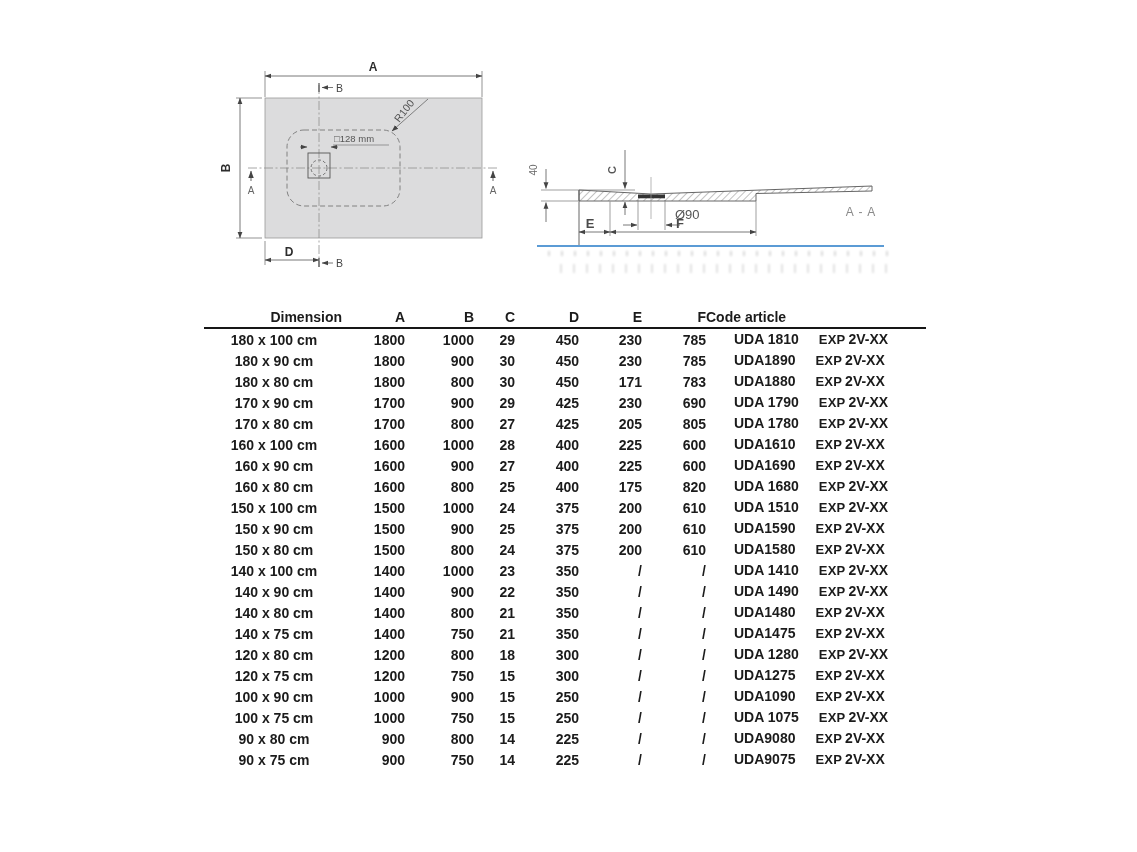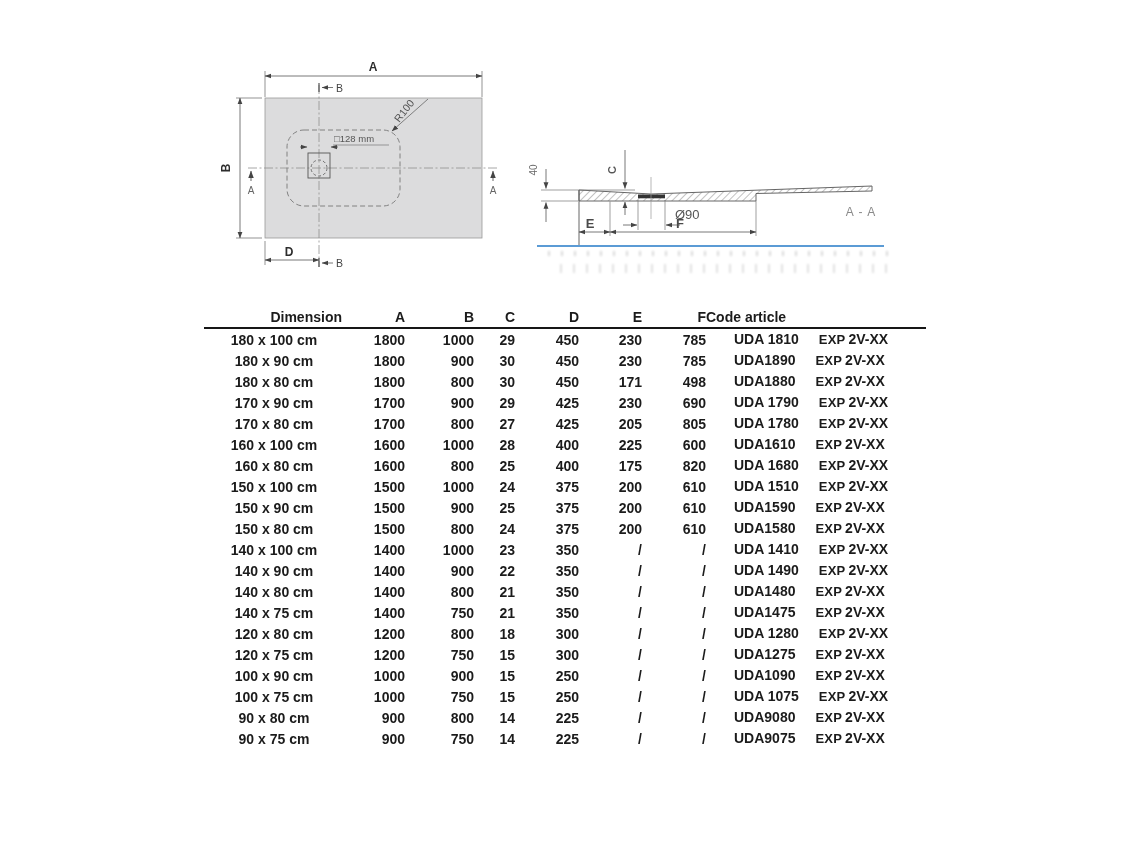--- a/index.html
+++ b/index.html
@@ -198,21 +198,21 @@
           <td class="col-num">785</td>
           <td class="col-code"><span class="code-base">UDA1890</span><span class="exp">EXP</span><span class="code-suffix">2V-XX</span></td>
         </tr>
         <tr>
           <td class="col-dim">180 x 80 cm</td>
           <td class="col-num">1800</td>
           <td class="col-num">800</td>
           <td class="col-num">30</td>
           <td class="col-num">450</td>
           <td class="col-num">171</td>
-          <td class="col-num">498</td>
+          <td class="col-num">783</td>
           <td class="col-code"><span class="code-base">UDA1880</span><span class="exp">EXP</span><span class="code-suffix">2V-XX</span></td>
         </tr>
         <tr>
           <td class="col-dim">170 x 90 cm</td>
           <td class="col-num">1700</td>
           <td class="col-num">900</td>
           <td class="col-num">29</td>
           <td class="col-num">425</td>
           <td class="col-num">230</td>
           <td class="col-num">690</td>
@@ -232,20 +232,30 @@
           <td class="col-dim">160 x 100 cm</td>
           <td class="col-num">1600</td>
           <td class="col-num">1000</td>
           <td class="col-num">28</td>
           <td class="col-num">400</td>
           <td class="col-num">225</td>
           <td class="col-num">600</td>
           <td class="col-code"><span class="code-base">UDA1610</span><span class="exp">EXP</span><span class="code-suffix">2V-XX</span></td>
         </tr>
         <tr>
+          <td class="col-dim">160 x 90 cm</td>
+          <td class="col-num">1600</td>
+          <td class="col-num">900</td>
+          <td class="col-num">27</td>
+          <td class="col-num">400</td>
+          <td class="col-num">225</td>
+          <td class="col-num">600</td>
+          <td class="col-code"><span class="code-base">UDA1690</span><span class="exp">EXP</span><span class="code-suffix">2V-XX</span></td>
+        </tr>
+        <tr>
           <td class="col-dim">160 x 80 cm</td>
           <td class="col-num">1600</td>
           <td class="col-num">800</td>
           <td class="col-num">25</td>
           <td class="col-num">400</td>
           <td class="col-num">175</td>
           <td class="col-num">820</td>
           <td class="col-code"><span class="code-base">UDA 1680</span><span class="exp">EXP</span><span class="code-suffix">2V-XX</span></td>
         </tr>
         <tr>

